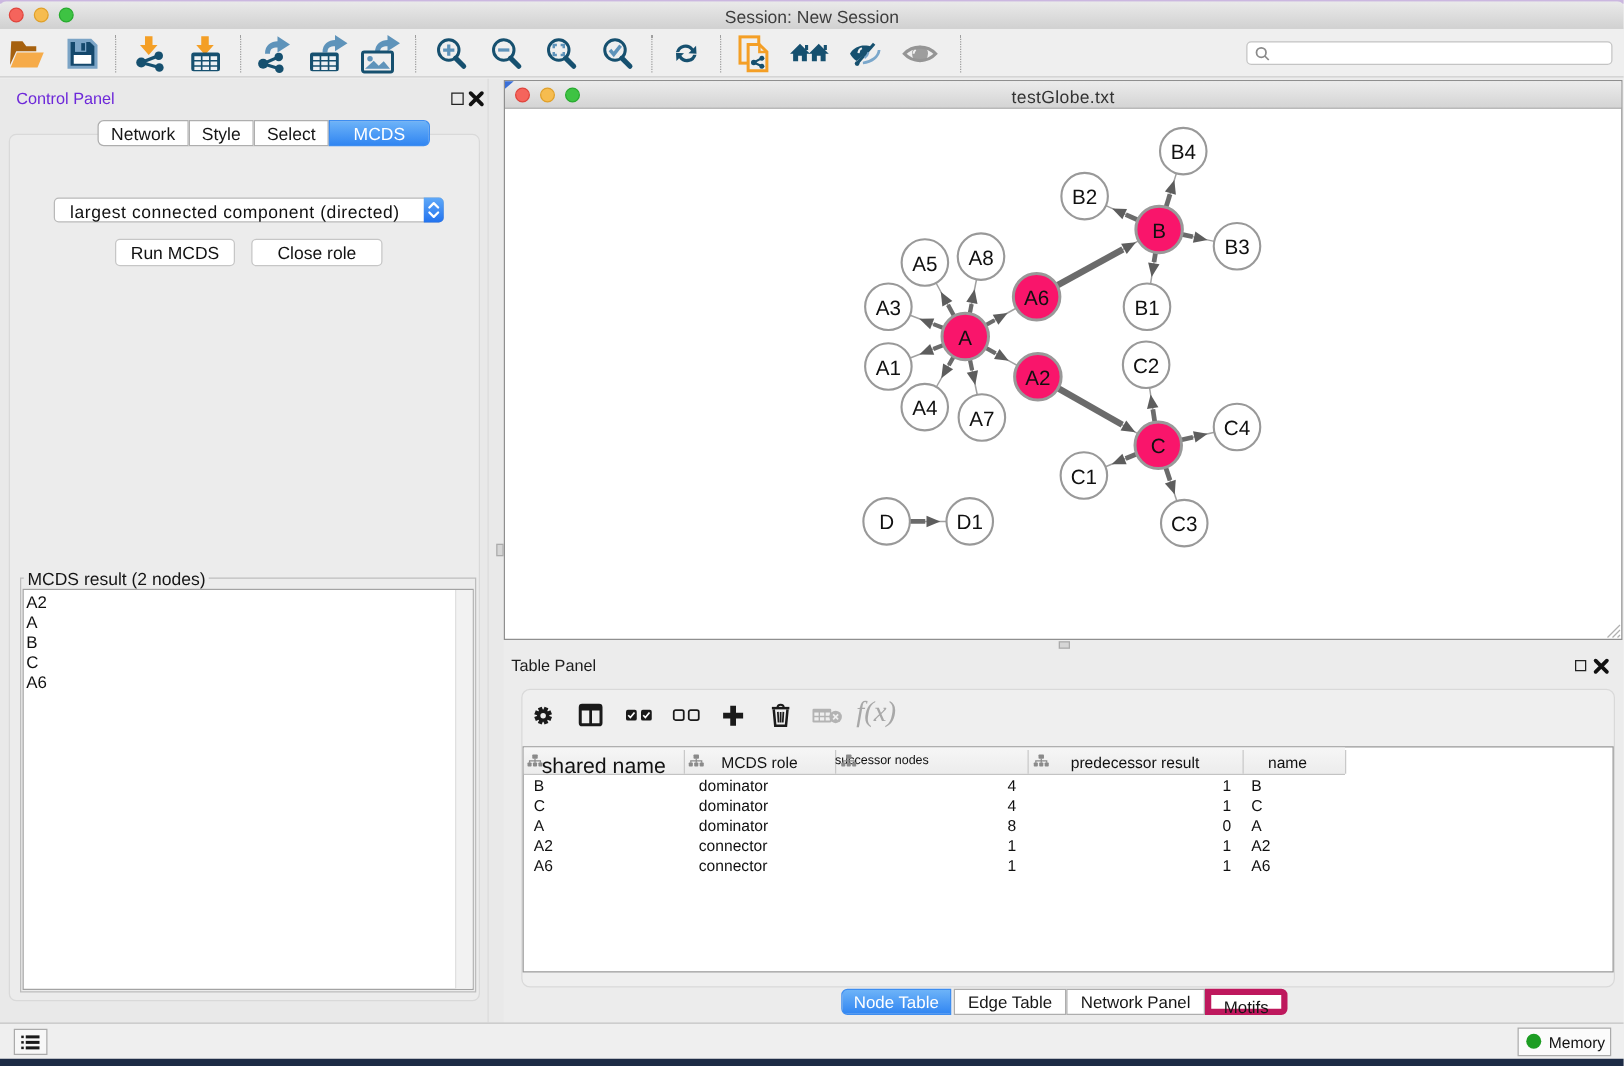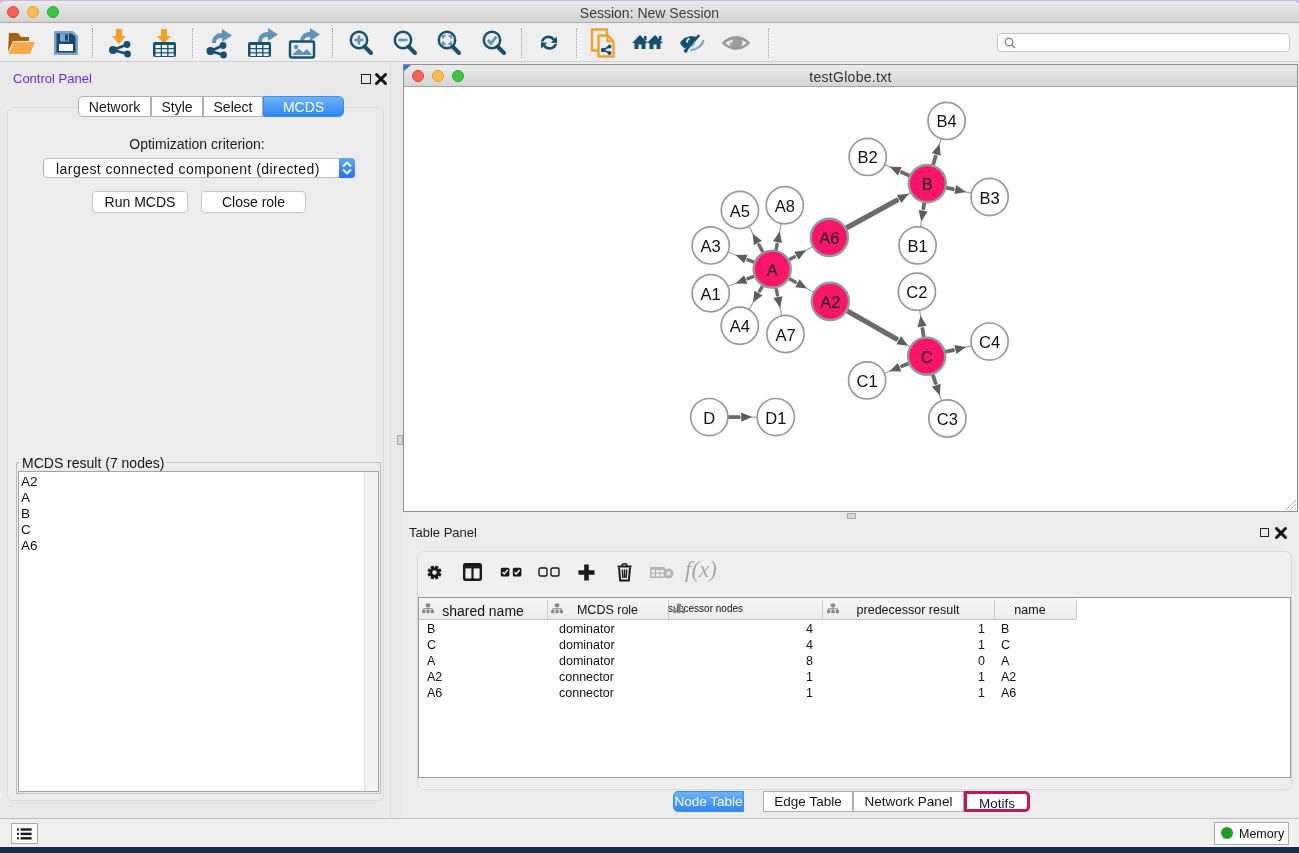--- a/index.html
+++ b/index.html
@@ -157,31 +157,30 @@
     <div class="abs" style="left:13px;top:71px;font-size:13px;color:#6d28d9">Control Panel</div>
     <div class="abs" style="left:361px;top:74px;width:10px;height:10px;border:1.6px solid #222"></div>
     <svg class="abs" style="left:374px;top:72px" width="14" height="14" viewBox="0 0 14 14">
       <path d="M2.5 2.5 L11.5 11.5 M11.5 2.5 L2.5 11.5" stroke="#111" stroke-width="3" stroke-linecap="round"></path>
     </svg>
     <div class="abs" style="left:7px;top:107px;width:377px;height:694px;background:#ececec;border:1px solid #d9d9d9;border-radius:6px"></div>
     <div class="abs" style="left:78px;top:96px;width:73px;height:21px;background:#fff;color:#161616;border:1px solid #aeaeae;border-radius:5px 0 0 5px;margin:0;font-size:14px;text-align:center;line-height:20px;margin-left:0px">Network</div>
     <div class="abs" style="left:151px;top:96px;width:52px;height:21px;background:#fff;color:#161616;border:1px solid #aeaeae;margin:0;font-size:14px;text-align:center;line-height:20px;margin-left:0px">Style</div>
     <div class="abs" style="left:203px;top:96px;width:60px;height:21px;background:#fff;color:#161616;border:1px solid #aeaeae;margin:0;font-size:14px;text-align:center;line-height:20px;margin-left:0px">Select</div>
     <div class="abs" style="left:263px;top:96px;width:81px;height:21px;background:linear-gradient(#6db3f8,#3186f2);color:#fff;border:1px solid #3d8df0;border-radius:0 5px 5px 0;margin:0;font-size:14px;text-align:center;line-height:20px;margin-left:0px">MCDS</div>
-    <div class="abs" style="left:0;top:136px;width:394px;text-align:center;font-size:14px;color:#1c1c1c">Optimization criterion:</div>
     <div class="abs" style="left:43px;top:158px;width:312px;height:20px;background:#fff;border:1px solid #b9b9b9;border-radius:4px"></div>
     <div class="abs" style="left:56px;top:161px;font-size:14px;letter-spacing:0.45px;color:#111">largest connected component (directed)</div>
     <div class="abs" style="left:339px;top:158px;width:16px;height:20px;background:linear-gradient(#5fa9f8,#2272ee);border-radius:0 4px 4px 0"></div>
     <svg class="abs" style="left:341px;top:161px" width="12" height="14" viewBox="0 0 12 14">
       <path d="M2.5 5 L6 1.5 L9.5 5 M2.5 9 L6 12.5 L9.5 9" stroke="#fff" stroke-width="1.8" fill="none" stroke-linecap="round" stroke-linejoin="round"></path>
     </svg>
     <div class="abs" style="left:92px;top:191px;width:96px;height:22px;background:#fff;border:1px solid #c6c6c6;border-radius:4px;font-size:14px;text-align:center;line-height:21px;color:#111">Run MCDS</div>
     <div class="abs" style="left:201px;top:191px;width:105px;height:22px;background:#fff;border:1px solid #c6c6c6;border-radius:4px;font-size:14px;text-align:center;line-height:21px;color:#111">Close role</div>
     <div class="abs" style="left:16px;top:462px;width:365px;height:332px;border:1px solid #bdbdbd"></div>
-    <div class="abs" style="left:19px;top:455px;background:#ececec;padding:0 3px;font-size:14px;color:#151515">MCDS result (7 nodes)</div>
+    <div class="abs" style="left:19px;top:455px;background:#ececec;padding:0 3px;font-size:14px;color:#151515">MCDS result (2 nodes)</div>
     <div class="abs" style="left:18px;top:471px;width:361px;height:321px;background:#fff;border:1px solid #a3a3a3"></div>
     <div class="abs" style="left:364px;top:472px;width:14px;height:319px;background:#f2f2f2;border-left:1px solid #e0e0e0"></div>
     <div class="abs" style="left:21px;top:474px;font-size:13.5px;color:#111;line-height:16px">A2<br>A<br>B<br>C<br>A6</div>
     <div class="abs" style="left:390px;top:63px;width:1px;height:755px;background:#dcdcdc"></div>
     <div class="abs" style="left:397px;top:435px;width:6px;height:10px;background:#d6d6d6;border:1px solid #ababab"></div>
     <div class="abs" style="left:403px;top:64px;width:895px;height:448px;background:#fff;border:1px solid #8f8f8f"></div>
     <div class="abs" style="left:404px;top:65px;width:893px;height:22px;background:linear-gradient(#ececec,#d4d4d4);border-bottom:1px solid #a3a3a3"></div>
     <svg class="abs" style="left:404px;top:65px" width="7" height="6">
       <path d="M0 0 L7 0 L0 6 Z" fill="#3a6fd8"></path>
     </svg>
@@ -358,21 +357,21 @@
         <rect x="6" y="6.8" width="3.4" height="2.6"></rect>
         <rect x="10.5" y="6.8" width="3.4" height="2.6"></rect>
       </g>
       <circle cx="18.5" cy="6.5" r="5" fill="#b3b3b3"></circle>
       <path d="M16.5 4.5 L20.5 8.5 M20.5 4.5 L16.5 8.5" stroke="#efefef" stroke-width="1.4"></path>
     </svg>
     <div class="abs" style="left:685px;top:557px;font-family:'Liberation Serif',serif;font-style:italic;font-size:23px;color:#a8a8a8">f(x)</div>
     <div class="abs" style="left:418px;top:597px;width:873px;height:181px;background:#fff;border:1px solid #979797"></div>
     <div class="abs" style="left:419px;top:598px;width:657px;height:22px;background:linear-gradient(#f6f6f6,#ececec);border-bottom:1px solid #c3c3c3"></div>
     <div class="abs" style="left:547px;top:600px;width:1px;height:19px;background:#c9c9c9"></div>
-    <div class="abs" style="left:419px;top:603px;width:128px;text-align:center;font-size:14px;color:#111">shared name</div>
+    <div class="abs" style="left:419px;top:603px;width:128px;text-align:center;font-size:17px;color:#111">shared name</div>
     <div class="abs" style="left:668px;top:600px;width:1px;height:19px;background:#c9c9c9"></div>
     <div class="abs" style="left:547px;top:603px;width:121px;text-align:center;font-size:12.5px;color:#111">MCDS role</div>
     <div class="abs" style="left:822px;top:600px;width:1px;height:19px;background:#c9c9c9"></div>
     <div class="abs" style="left:668px;top:603px;width:154px;font-size:10px;color:#111">successor nodes</div>
     <div class="abs" style="left:994px;top:600px;width:1px;height:19px;background:#c9c9c9"></div>
     <div class="abs" style="left:822px;top:603px;width:172px;text-align:center;font-size:12.5px;color:#111">predecessor result</div>
     <div class="abs" style="left:1076px;top:600px;width:1px;height:19px;background:#c9c9c9"></div>
     <div class="abs" style="left:994px;top:603px;width:72px;text-align:center;font-size:12.5px;color:#111">name</div>
     <svg class="abs" style="left:422px;top:603px" width="12" height="11" viewBox="0 0 11 10">
       <g fill="#8a8a8a">
@@ -428,24 +427,24 @@
     <div class="abs" style="left:427px;top:670px;font-size:12.5px;color:#111">A2</div>
     <div class="abs" style="left:559px;top:670px;font-size:12.5px;color:#111">connector</div>
     <div class="abs" style="left:700px;top:670px;width:113px;text-align:right;font-size:12.5px;color:#111">1</div>
     <div class="abs" style="left:870px;top:670px;width:115px;text-align:right;font-size:12.5px;color:#111">1</div>
     <div class="abs" style="left:1001px;top:670px;font-size:12.5px;color:#111">A2</div>
     <div class="abs" style="left:427px;top:686px;font-size:12.5px;color:#111">A6</div>
     <div class="abs" style="left:559px;top:686px;font-size:12.5px;color:#111">connector</div>
     <div class="abs" style="left:700px;top:686px;width:113px;text-align:right;font-size:12.5px;color:#111">1</div>
     <div class="abs" style="left:870px;top:686px;width:115px;text-align:right;font-size:12.5px;color:#111">1</div>
     <div class="abs" style="left:1001px;top:686px;font-size:12.5px;color:#111">A6</div>
-    <div class="abs" style="left:673px;top:791px;width:71px;height:21px;background:linear-gradient(#6db3f8,#3186f2);color:#fff;border:1px solid #3d8df0;border-radius:5px 0 0 5px;font-size:13.5px;text-align:center;line-height:20px">Node Table</div>
+    <div class="abs" style="left:673px;top:791px;width:88px;height:21px;background:linear-gradient(#6db3f8,#3186f2);color:#fff;border:1px solid #3d8df0;border-radius:5px 0 0 5px;font-size:13.5px;text-align:center;line-height:20px">Node Table</div>
     <div class="abs" style="left:763px;top:791px;width:90px;height:21px;background:#fff;color:#161616;border:1px solid #aeaeae;font-size:13.5px;text-align:center;line-height:20px">Edge Table</div>
     <div class="abs" style="left:853px;top:791px;width:111px;height:21px;background:#fff;color:#161616;border:1px solid #aeaeae;font-size:13.5px;text-align:center;line-height:20px">Network Panel</div>
-    <div class="abs" style="left:964px;top:791px;width:66px;height:21px;background:#fff;color:#161616;border:3px solid #be185d;border-radius:0 5px 5px 0;font-size:13.5px;text-align:center;line-height:20px">Motifs</div>
+    <div class="abs" style="left:964px;top:791px;width:66px;height:21px;background:#fff;color:#161616;border:5px solid #be185d;border-radius:0 5px 5px 0;font-size:13.5px;text-align:center;line-height:20px">Motifs</div>
     <div class="abs" style="left:0;top:818px;width:1299px;height:29px;background:#efefef;border-top:1px solid #c2c2c2"></div>
     <div class="abs" style="left:11px;top:823px;width:27px;height:21px;background:#f7f7f7;border:1px solid #ababab"></div>
     <svg class="abs" style="left:17px;top:828px" width="15" height="12" viewBox="0 0 15 12">
       <g fill="#1a1a1a">
         <rect x="0" y="0.5" width="2" height="2"></rect>
         <rect x="0" y="4.9" width="2" height="2"></rect>
         <rect x="0" y="9.3" width="2" height="2"></rect>
         <rect x="3.6" y="0.3" width="11" height="2.4"></rect>
         <rect x="3.6" y="4.7" width="11" height="2.4"></rect>
         <rect x="3.6" y="9.1" width="11" height="2.4"></rect>

